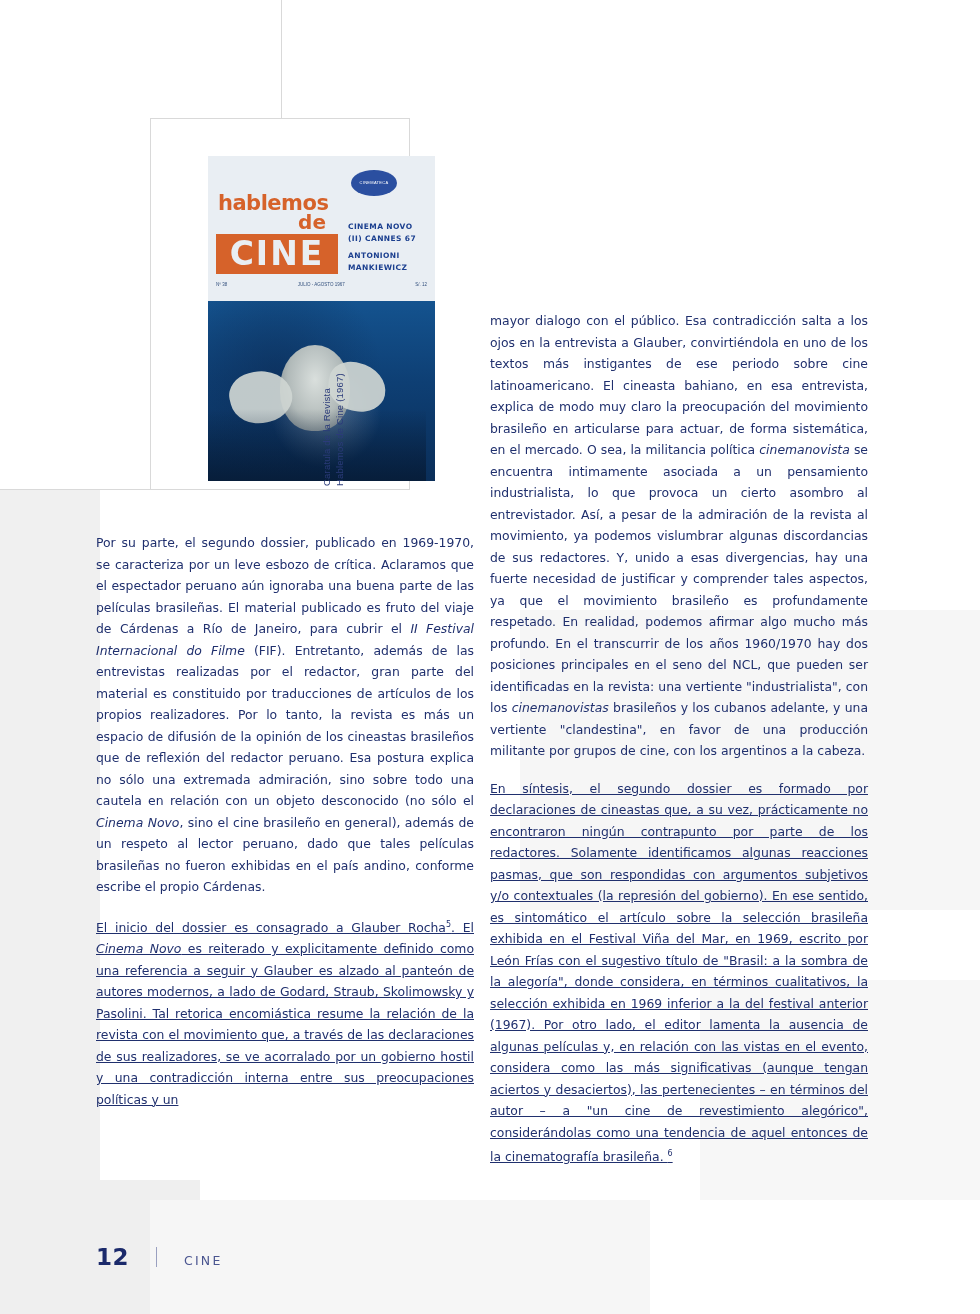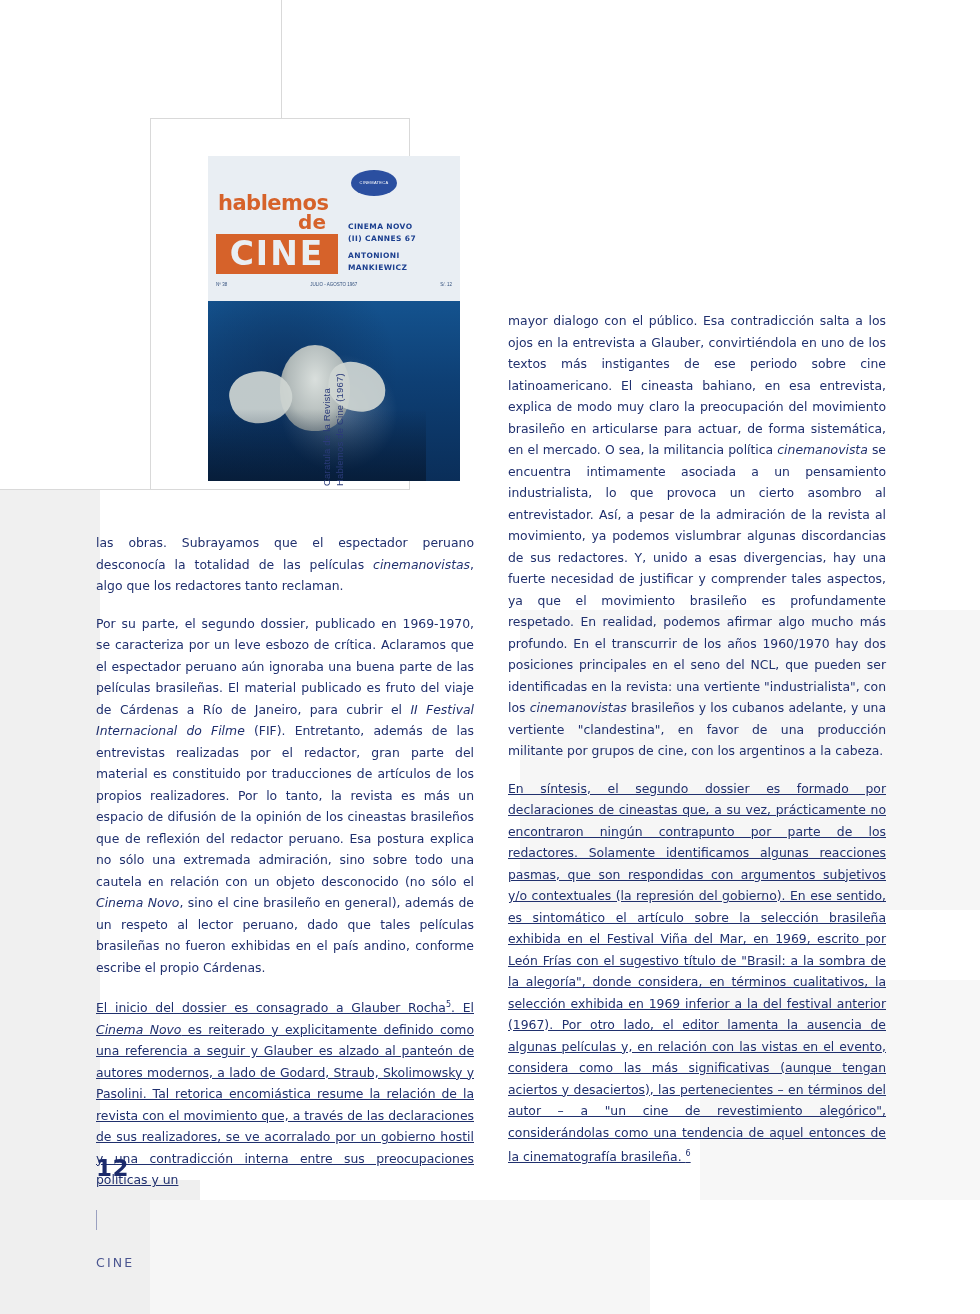--- a/index.html
+++ b/index.html
@@ -86,21 +86,21 @@
     height: 352px;
     background: #ffffff;
     border: none;
   }
 
   
   #cover-figure {
     position: absolute;
     left: 168px;
     top: 140px;
-    width: 252px;
+    width: 227px;
     height: 325px;
   }
   #cover-image {
     position: absolute;
     inset: 0;
     background: #1a4f8a;
     overflow: hidden;
   }
   .cover-top {
     position: absolute;
@@ -221,36 +221,35 @@
   .column {
     position: absolute;
     width: 378px;
     font-family: "DejaVu Sans", sans-serif;
     font-size: 12.4px;
     line-height: 21.5px;
     color: #20306e;
     text-align: justify;
   }
   #col-left  { left: 96px;  top: 532px; }
-  #col-right { left: 508px; top: 310px; }
+  #col-right { left: 490px; top: 310px; }
   .column p { margin: 0 0 16px 0; }
   .column p:last-child { margin-bottom: 0; text-decoration: underline; }
   .column i { font-style: italic; }
   .column sup { font-size: 8px; vertical-align: super; }
 
   
   #footer {
     position: absolute;
     left: 96px;
     bottom: 44px;
     display: flex;
     align-items: baseline;
     gap: 27px;
     color: #1b2a6b;
-    flex-direction: column;
   }
   #page-number {
     font-family: "DejaVu Sans", sans-serif;
     font-size: 23px;
     font-weight: bold;
     letter-spacing: 0.5px;
   }
   #footer-sep {
     display: inline-block;
     width: 1px;
@@ -312,21 +311,20 @@
         <div class="dark-blob"></div>
       </div>
     </div>
     <figcaption id="cover-caption">
       <span>Caratula de la Revista</span><br>
       <span>Hablemos de Cine (1967)</span>
     </figcaption>
   </figure>
 
   <div class="column" id="col-left">
-    <p>las obras. Subrayamos que el espectador peruano desconocía la totalidad de las películas <i>cinemanovistas</i>, algo que los redactores tanto reclaman.</p>
     <p>Por su parte, el segundo dossier, publicado en 1969-1970, se caracteriza por un leve esbozo de crítica. Aclaramos que el espectador peruano aún ignoraba una  buena parte de las películas brasileñas. El material publicado es fruto del viaje de Cárdenas a Río de Janeiro, para cubrir el <i>II Festival Internacional do Filme</i> (FIF). Entretanto, además de las entrevistas realizadas por el redactor, gran parte del material es constituido por traducciones de artículos de los propios realizadores.  Por lo tanto, la revista es más un espacio de difusión de la opinión de los cineastas brasileños que de reflexión del redactor peruano. Esa postura explica no sólo una extremada admiración, sino sobre todo una cautela en relación con un objeto desconocido (no sólo el <i>Cinema Novo</i>, sino el cine brasileño en general), además de un respeto al lector peruano, dado que tales películas brasileñas no fueron exhibidas en el país andino, conforme escribe el propio Cárdenas.</p>
     <p>El inicio del dossier es consagrado a Glauber Rocha<sup>5</sup>. El <i>Cinema Novo</i> es reiterado y explicitamente definido como una referencia a seguir y Glauber es alzado al panteón de autores modernos, a lado de Godard, Straub, Skolimowsky y Pasolini. Tal retorica encomiástica resume la relación de la revista con el movimiento que, a través de las declaraciones de sus realizadores, se ve acorralado por un gobierno hostil y una contradicción interna entre sus preocupaciones políticas y un</p>
   </div>
 
   <div class="column" id="col-right">
     <p>mayor dialogo con el público. Esa contradicción salta a los ojos en la entrevista a Glauber, convirtiéndola en uno de los textos más instigantes de ese periodo sobre cine latinoamericano. El cineasta bahiano, en esa entrevista, explica de modo muy claro la preocupación del movimiento brasileño en articularse para actuar, de forma sistemática, en el mercado. O sea, la militancia política <i>cinemanovista</i> se encuentra intimamente asociada a un pensamiento industrialista, lo que provoca un cierto asombro al entrevistador. Así, a pesar de la admiración de la revista al movimiento, ya podemos vislumbrar algunas discordancias de sus redactores. Y, unido a esas divergencias, hay una fuerte necesidad de justificar y comprender tales aspectos, ya que el movimiento brasileño es profundamente respetado.  En realidad, podemos afirmar algo mucho más profundo.  En el transcurrir de los años   1960/1970 hay dos posiciones principales en el seno del NCL, que pueden ser identificadas en la revista: una vertiente "industrialista", con los <i>cinemanovistas</i> brasileños y los cubanos adelante, y  una vertiente "clandestina", en favor de una producción militante por grupos de cine, con los argentinos a la cabeza.</p>
     <p>En síntesis, el segundo dossier es formado por declaraciones de cineastas que, a su vez, prácticamente no encontraron ningún contrapunto por parte de los redactores. Solamente identificamos algunas reacciones pasmas, que son respondidas con argumentos subjetivos y/o contextuales (la represión del gobierno). En ese sentido, es sintomático el artículo sobre la selección brasileña exhibida en el  Festival Viña del Mar, en 1969, escrito por León Frías con el sugestivo título de "Brasil: a la sombra de la alegoría", donde considera, en términos cualitativos, la selección exhibida en 1969 inferior a la del festival anterior (1967). Por otro lado, el editor lamenta la ausencia de algunas películas y, en relación con las vistas en el evento, considera como las más significativas (aunque tengan aciertos y desaciertos), las pertenecientes – en  términos del autor – a "un cine de revestimiento alegórico", considerándolas como una tendencia de aquel entonces de la cinematografía brasileña. <sup>6</sup></p>
   </div>
 
   <div id="footer">

